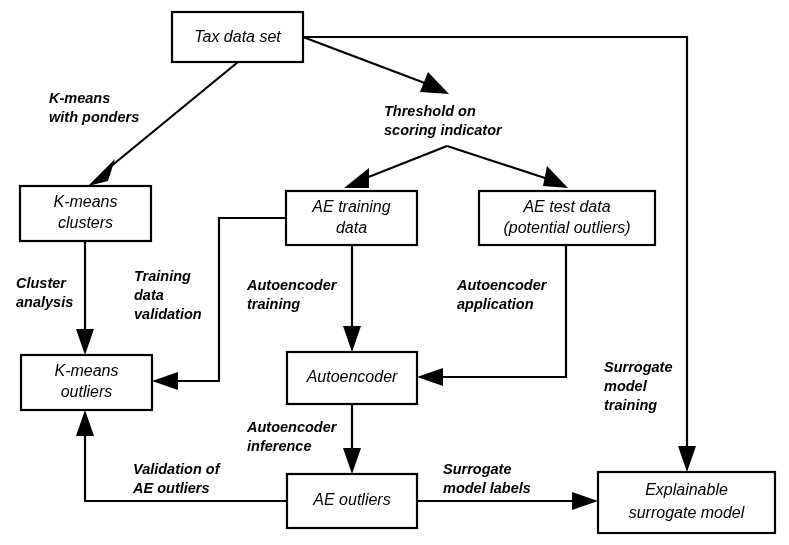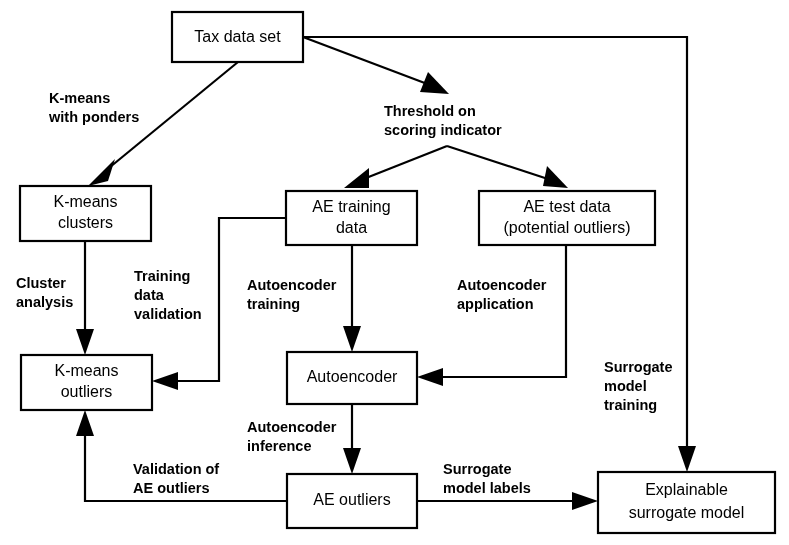--- a/index.html
+++ b/index.html
@@ -7,20 +7,21 @@
     padding: 0;
     background: #ffffff;
   }
   #page {
     position: relative;
     width: 789px;
     height: 545px;
     background: #ffffff;
     overflow: hidden;
     font-family: "Liberation Sans", sans-serif;
+    font-style: italic;
   }
   svg#flow {
     position: absolute;
     left: 0;
     top: 0;
     width: 789px;
     height: 545px;
   }
   .node-rect {
     fill: #ffffff;

